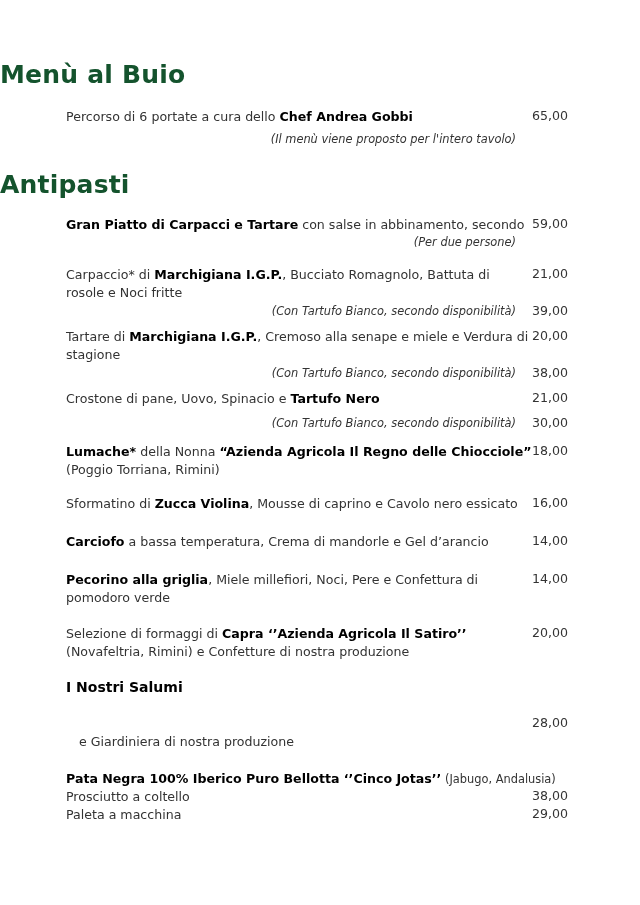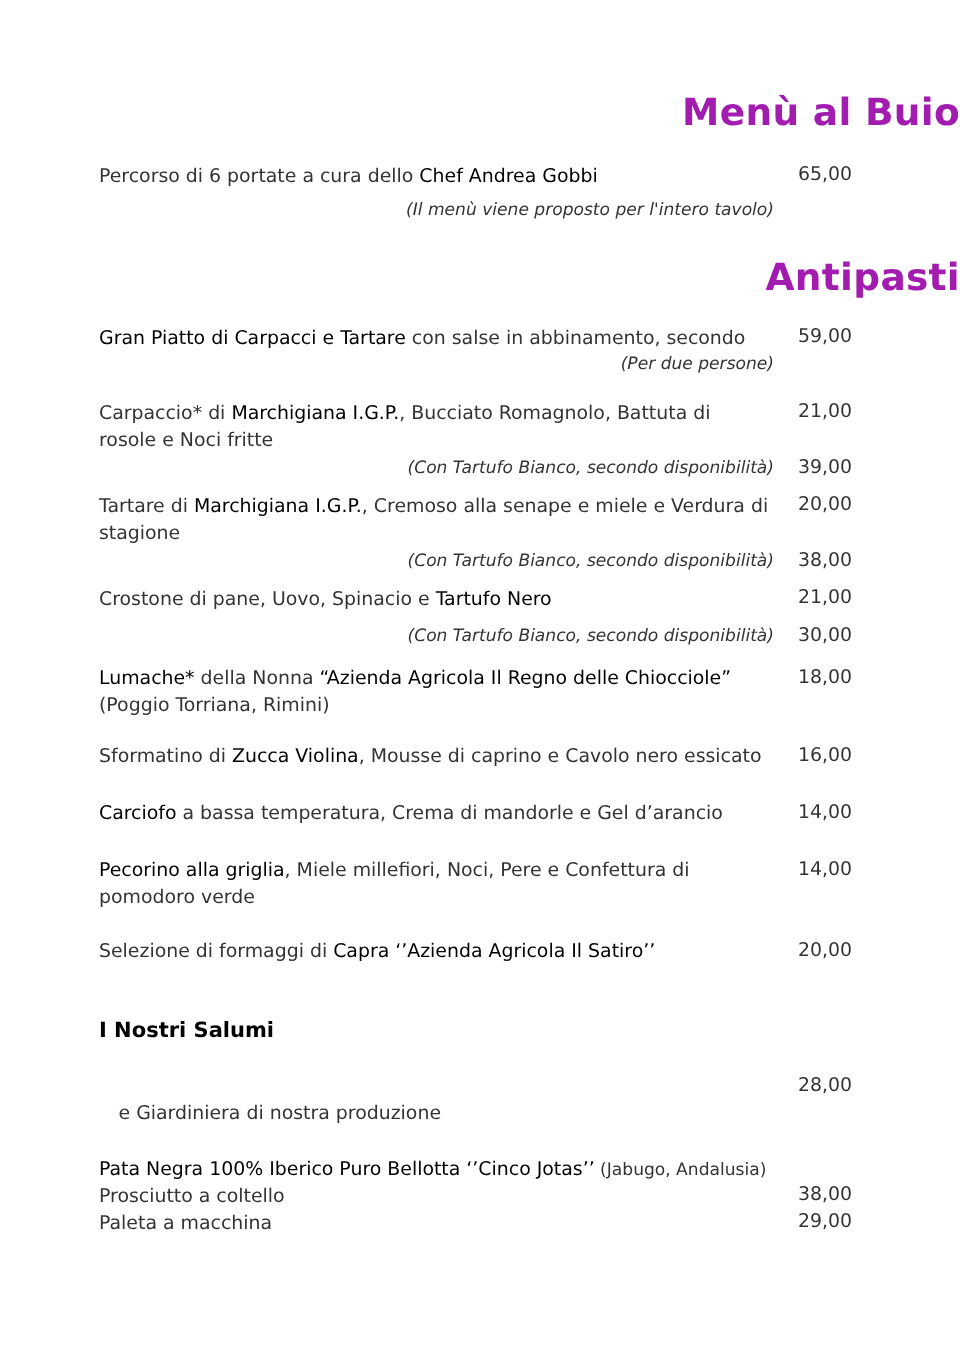--- a/index.html
+++ b/index.html
@@ -1,23 +1,23 @@
 <!DOCTYPE html>
 <html><head>
 <meta charset="utf-8">
 <style>
   html, body { margin:0; padding:0; background:#ffffff; }
   body { width:640px; height:905px; position:relative; overflow:hidden;
          font-family:"DejaVu Sans", sans-serif; color:#2a2a2a; }
   .page { position:absolute; left:0; top:0; width:640px; height:905px; }
-  .title { position:absolute; left:0; width:640px; text-align:right; font-weight:bold; color:#a21caf; }
+  .title { position:absolute; left:0; width:640px; text-align:left; font-weight:bold; color:#14532d; }
   .h1 { font-size:25px; letter-spacing:0.2px; }
   .h2 { position:absolute; left:66px; font-size:14px; font-weight:bold; color:#000; }
   .line { position:absolute; left:66px; width:440px; font-size:12.6px; line-height:18px; color:#333; white-space:nowrap; }
-  .b { font-weight:normal; color:#000; }
+  .b { font-weight:bold; color:#000; }
   .note { position:absolute; font-size:11.4px; font-style:italic; color:#333; text-align:right; white-space:nowrap;margin-left:36px; }
   .price { position:absolute; left:520px; width:48px; text-align:right; font-size:12.6px; color:#333; }
 </style>
 </head>
 <body>
 
 <div class="page">
 
   <div class="title h1" style="top:60px;">Menù al Buio</div>
 
@@ -56,20 +56,21 @@
   <div class="price" style="top:495px;">16,00</div>
 
   <div class="line" style="top:533px;"><span class="b">Carciofo</span><span> a bassa temperatura, Crema di mandorle e Gel d’arancio</span></div>
   <div class="price" style="top:533px;">14,00</div>
 
   <div class="line" style="top:571px;"><span class="b">Pecorino alla griglia</span><span>, Miele millefiori, Noci, Pere e Confettura di</span></div>
   <div class="line" style="top:589px;">pomodoro verde</div>
   <div class="price" style="top:571px;">14,00</div>
 
   <div class="line" style="top:625px;"><span>Selezione di formaggi di </span><span class="b">Capra ‘’Azienda Agricola Il Satiro’’</span></div>
+  <div class="line" style="top:643px;">(Novafeltria, Rimini) e Confetture di nostra produzione</div>
   <div class="price" style="top:625px;">20,00</div>
 
   <div class="h2" style="top:679px;">I Nostri Salumi</div>
 
   <div class="line" style="top:733px;margin-left:13px;">e Giardiniera di nostra produzione</div>
   <div class="price" style="top:715px;">28,00</div>
 
   <div class="line" style="top:770px; width:500px;"><span class="b">Pata Negra 100% Iberico Puro Bellotta ‘’Cinco Jotas’’</span><span style="font-size:11.4px;"> (Jabugo, Andalusia)</span></div>
   <div class="line" style="top:788px;">Prosciutto a coltello</div>
   <div class="price" style="top:788px;">38,00</div>

